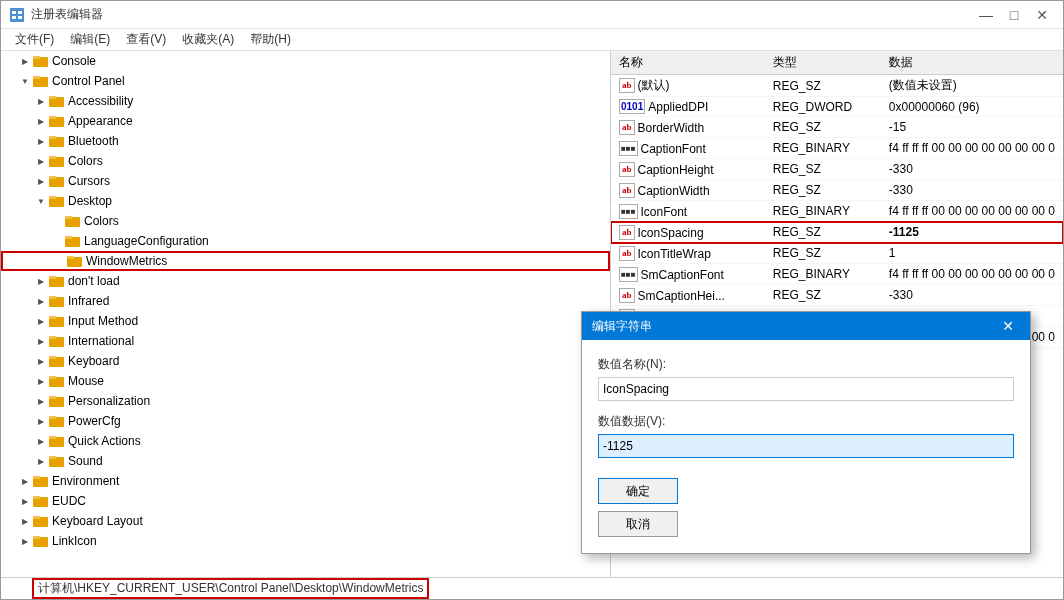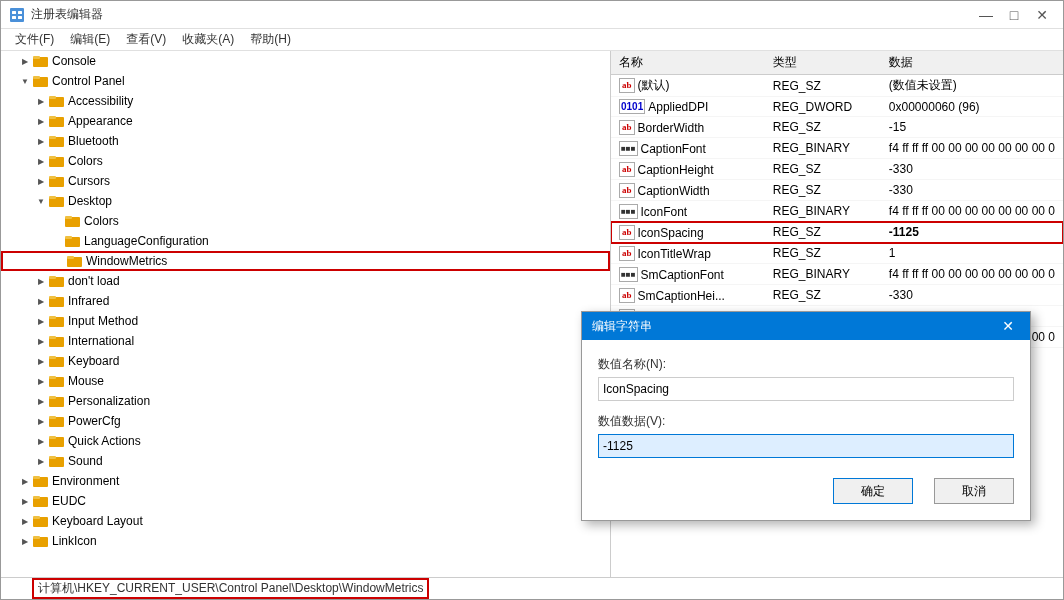--- a/index.html
+++ b/index.html
@@ -59,21 +59,21 @@
     
     
     .dialog-overlay { position: absolute; top: 0; left: 0; right: 0; bottom: 0; z-index: 100; }
     .dialog { position: absolute; top: 260px; left: 580px; width: 450px; background: #fff; border: 1px solid #999; box-shadow: 4px 4px 10px rgba(0,0,0,0.3); z-index: 101; }
     .dialog-titlebar { background: #0078d7; color: #fff; height: 28px; display: flex; align-items: center; justify-content: space-between; padding: 0 10px; font-size: 12px; }
     .dialog-close { background: none; border: none; color: #fff; cursor: pointer; font-size: 14px; padding: 2px 6px; }
     .dialog-body { padding: 16px; }
     .dialog-label { font-size: 12px; margin-bottom: 4px; color: #333; }
     .dialog-input { width: 100%; height: 24px; border: 1px solid #ccc; padding: 2px 4px; font-size: 12px; margin-bottom: 12px; outline: none; }
     .dialog-input.value-input { background: #ddeeff; border: 1px solid #0078d7; }
-    .dialog-buttons { display: flex; justify-content: flex-end; gap: 21px; margin-top: 8px; }
+    .dialog-buttons { display: flex; justify-content: flex-end; gap: 7px; margin-top: 8px; flex-direction: column; }
     .dialog-btn { width: 80px; height: 26px; border: 1px solid #999; background: #f0f0f0; cursor: pointer; font-size: 12px; }
     .dialog-btn.primary { background: #f0f0f0; border: 1px solid #0078d7; }
   </style>
 </head>
 <body>
 
 <div class="window">
 
   <div class="titlebar">
     <div class="titlebar-left">

